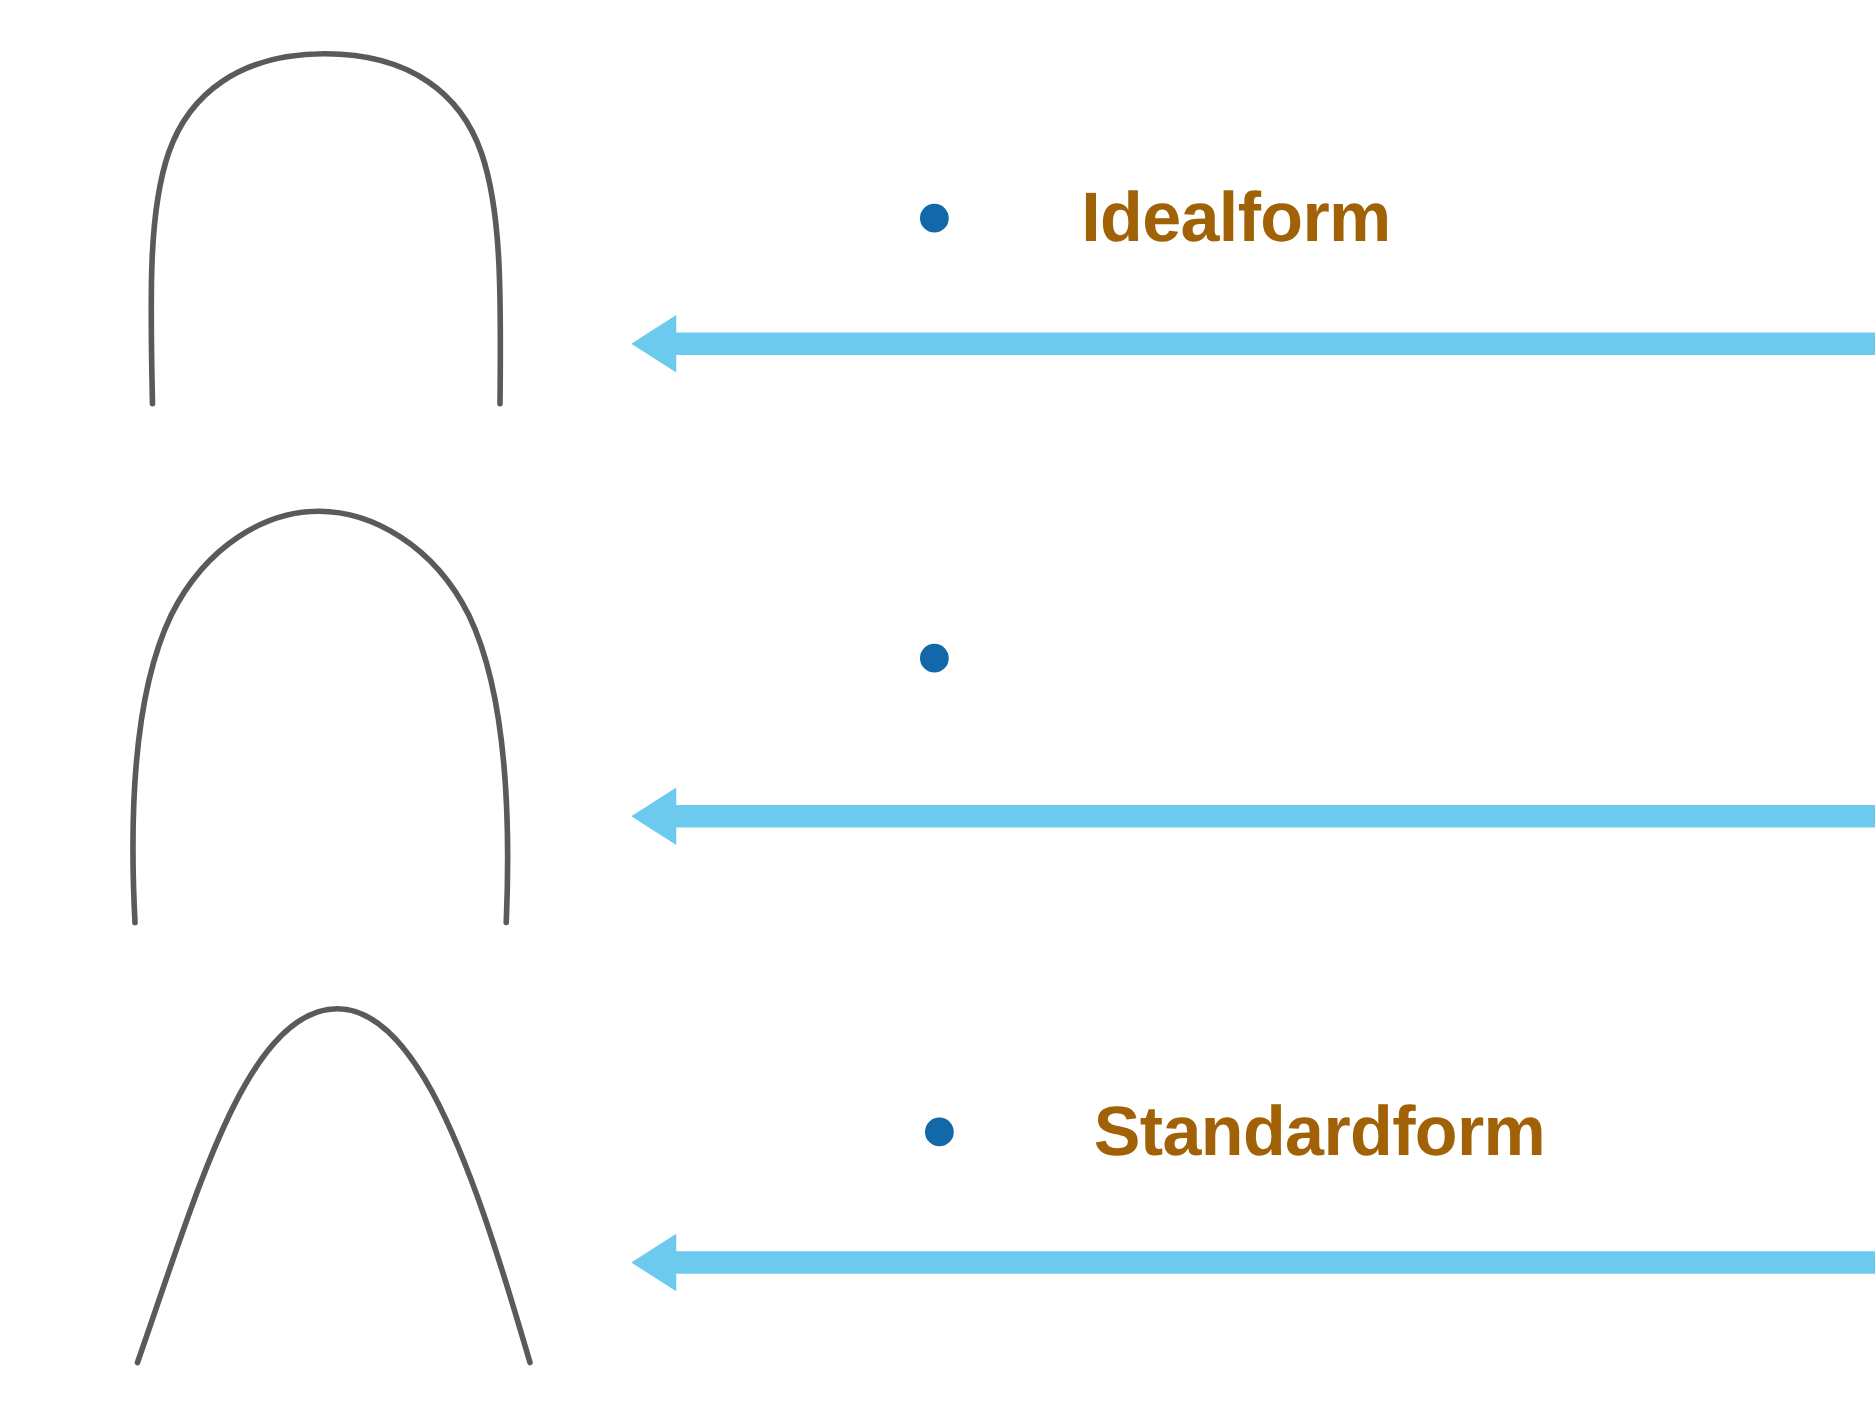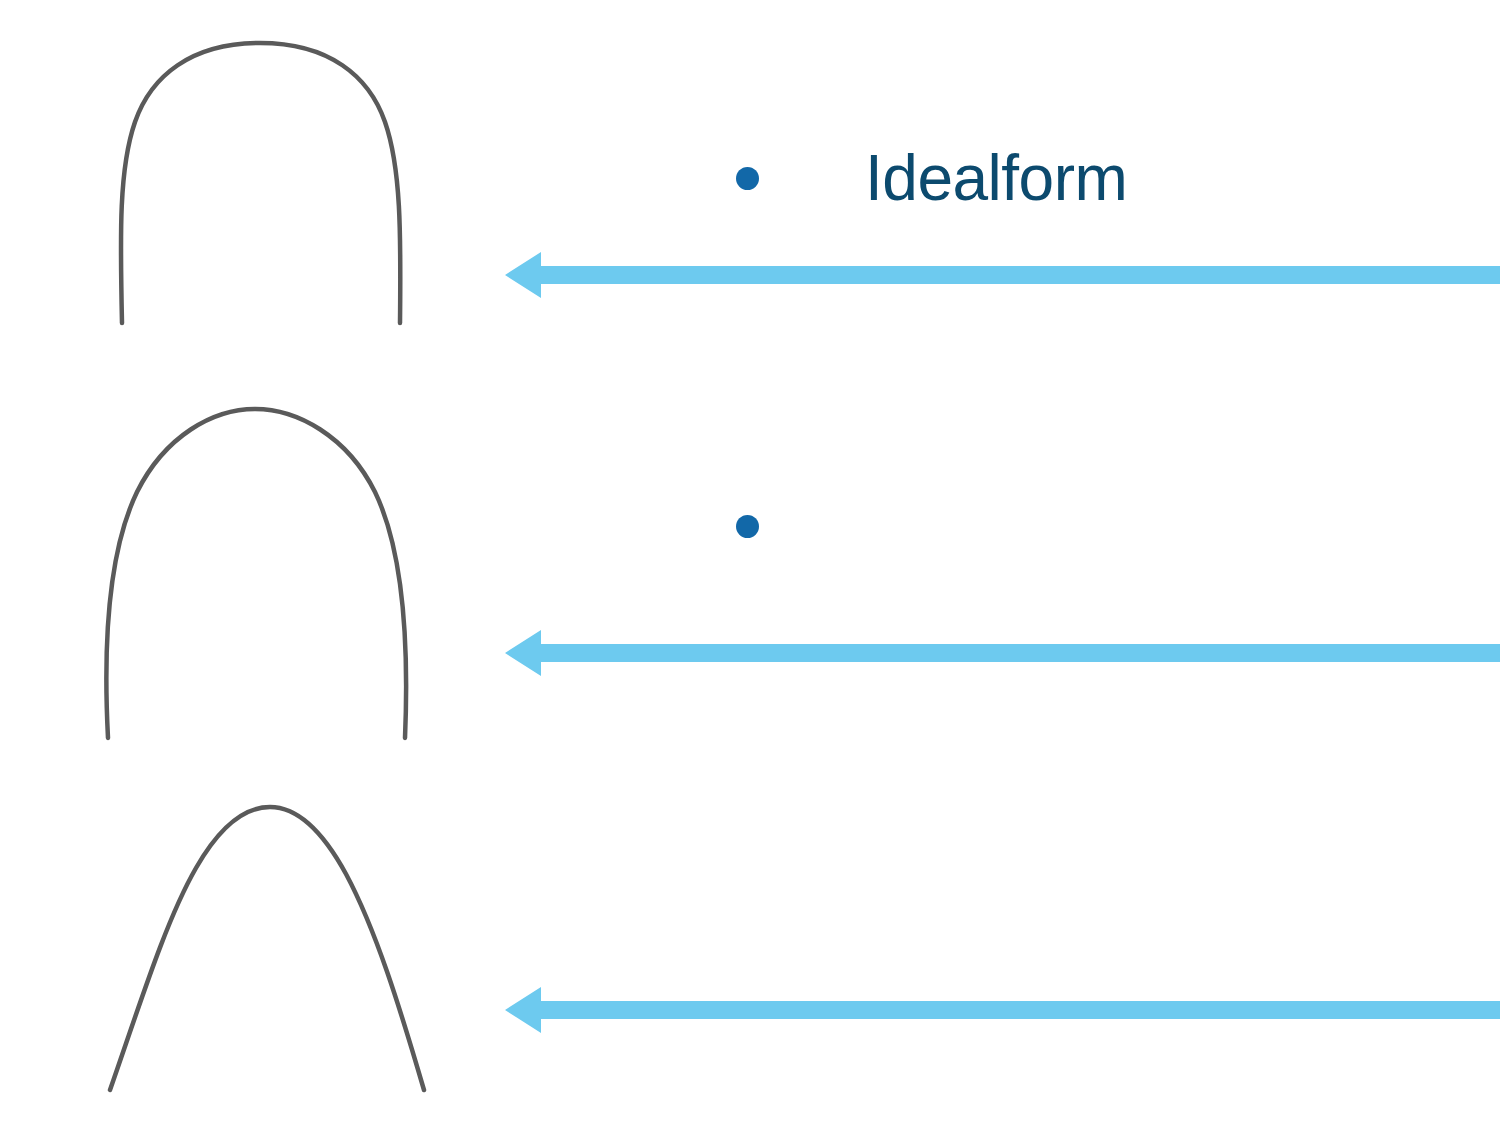--- a/index.html
+++ b/index.html
@@ -59,24 +59,24 @@
     height: 23px;
     border-radius: 50%;
     background: #1268a8;
     flex: 0 0 auto;
   }
   .bullet-gap-1 { width: 106px; flex: 0 0 auto; }
   .bullet-gap-2 { width: 108px; flex: 0 0 auto; }
   .bullet-gap-3 { width: 112px; flex: 0 0 auto; }
 
   .bullet-label {
-    font-size: 64px;
+    font-size: 56px;
     line-height: 1;
-    color: #0c4a6e;
-    font-weight: 400;
+    color: #a16207;
+    font-weight: 700;
     letter-spacing: -0.5px;
   }
 </style>
 </head>
 <body>
 
 <div id="slide">
 
   <div class="archwire" id="arch-1">
     <svg width="330" height="320" viewBox="0 0 330 320" fill="none">
@@ -118,14 +118,19 @@
       <path d="M22 300 C52 214 78 130 108 78 C132 36 156 17 182 17 C208 17 234 40 258 84 C288 140 312 218 336 300" stroke="#5a5a5a" stroke-width="4.5" stroke-linecap="round" fill="none"></path>
     </svg>
   </div>
 
   <div class="arrow-row" id="arrow-3">
     <svg width="995" height="50" viewBox="0 0 995 50">
       <path d="M0 25 L36 2 L36 16 L995 16 L995 34 L36 34 L36 48 Z" fill="#6DCAEF"></path>
     </svg>
   </div>
 
+  <div class="bullet-row" id="label-row-3">
+    <span class="bullet-dot"></span>
+    <span class="bullet-gap-3"></span>
+    <span class="bullet-label">Standardform</span>
+  </div>
 
 </div>
 
 </body></html>

